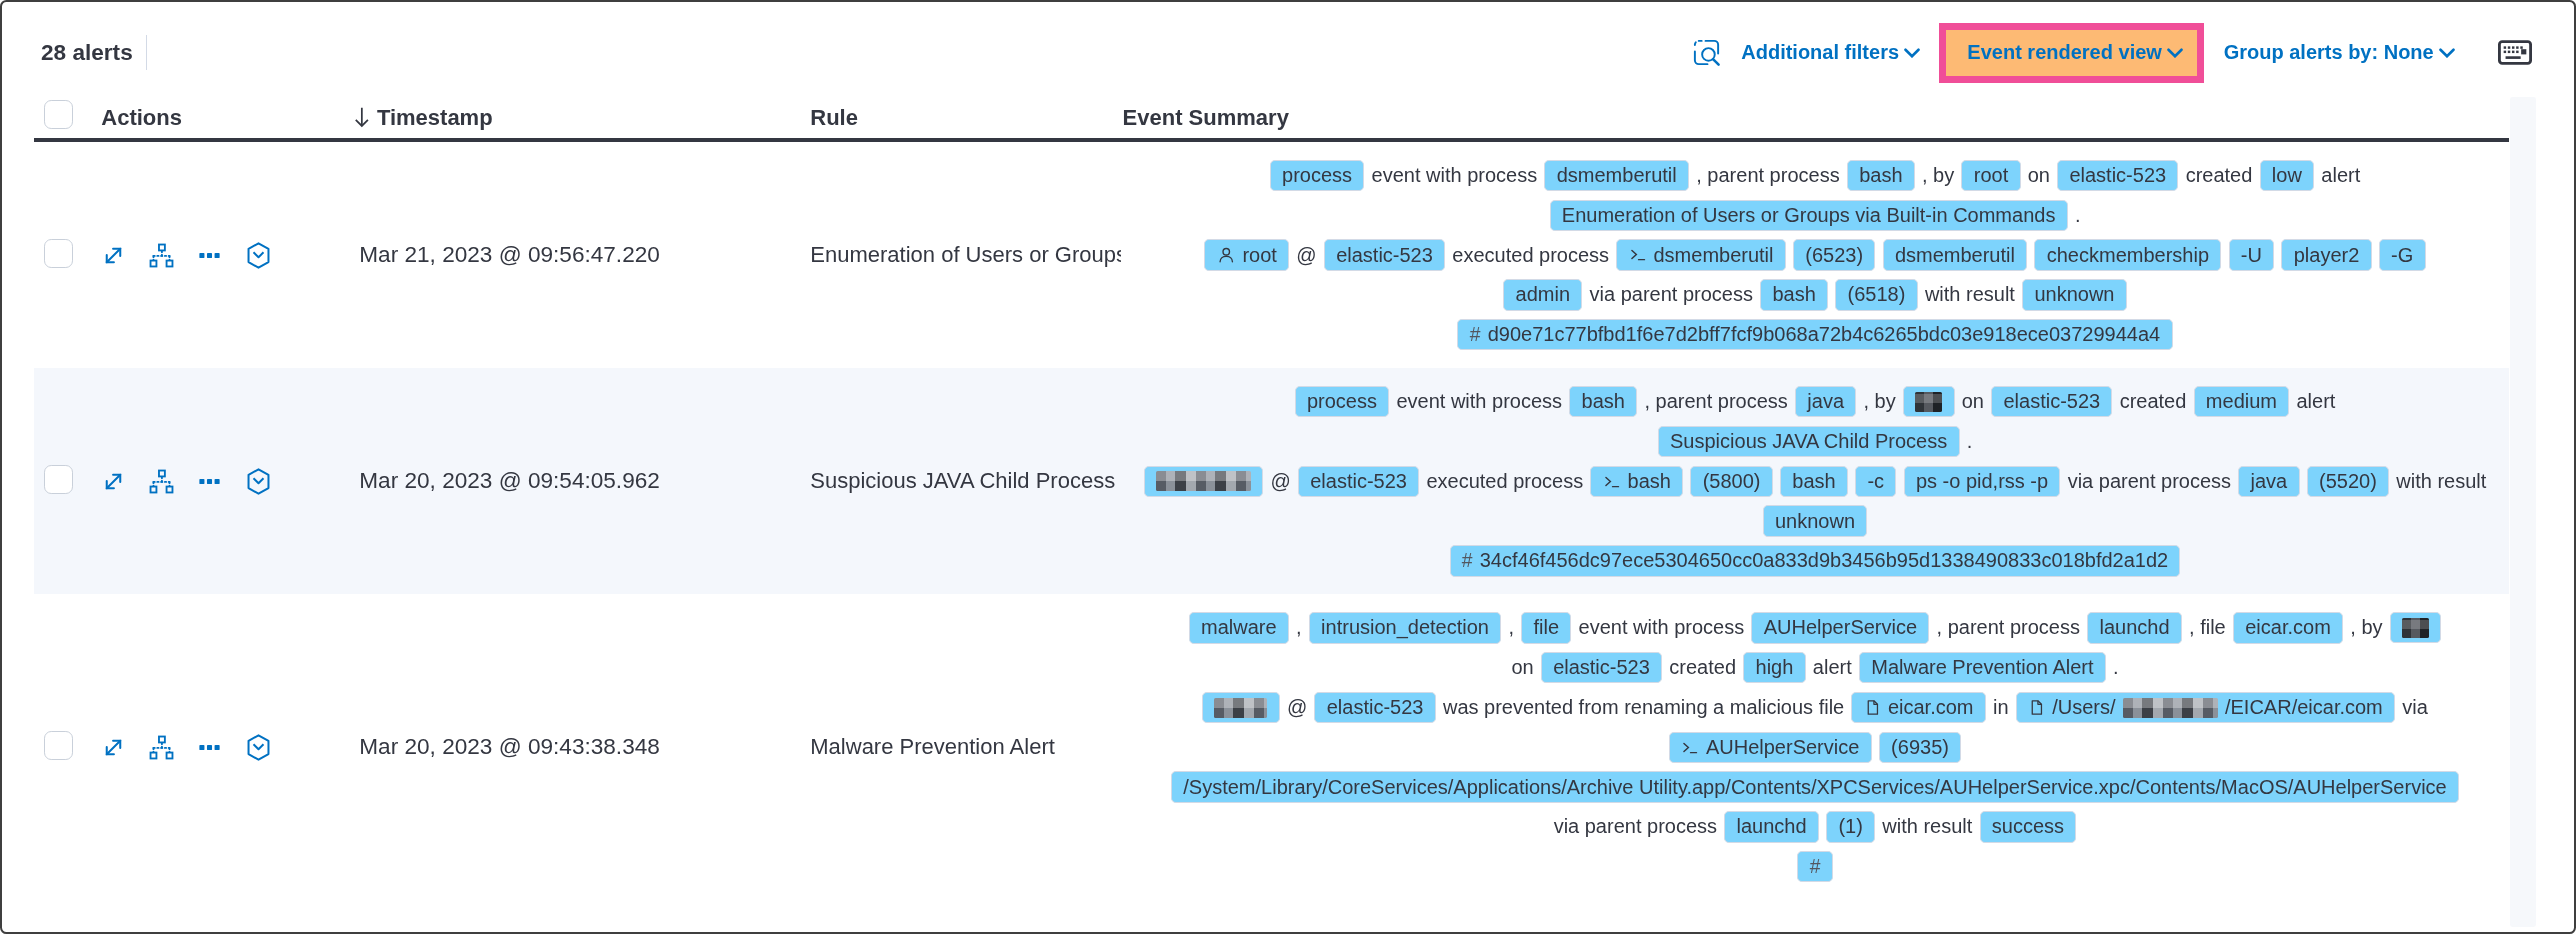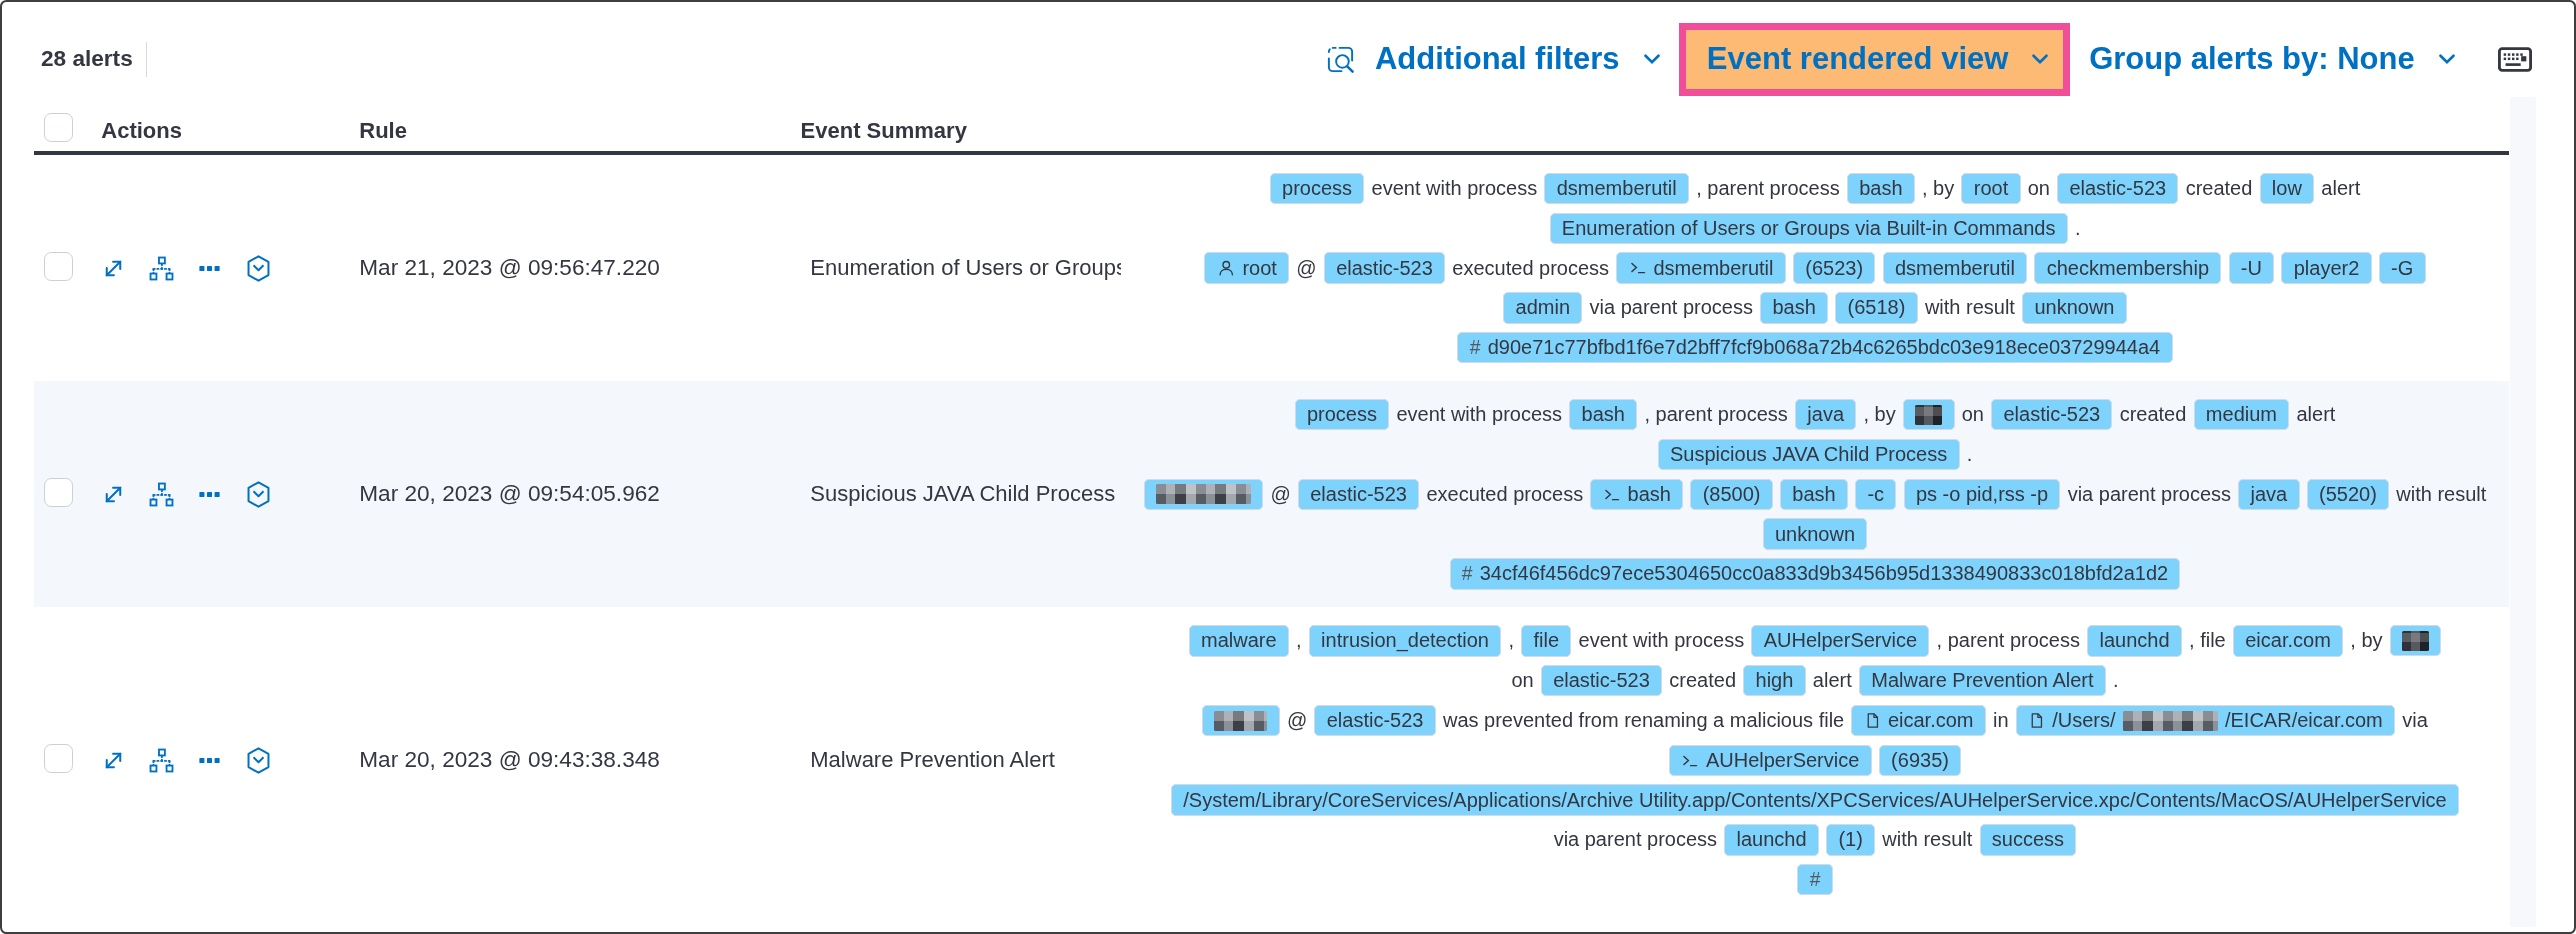--- a/index.html
+++ b/index.html
@@ -13,22 +13,22 @@
     font-family:"Liberation Sans",sans-serif;color:var(--dark);
     background:#fff;border:2.4px solid #3f3f3f;border-radius:6.4px;
   }
   
   .toolbar{display:flex;align-items:center;justify-content:space-between;
     padding:21px 42px 9.7px 39px;}
   .tb-left{display:flex;align-items:center;gap:13px;}
   .alerts-count{font-size:22.6px;font-weight:700;white-space:nowrap;}
   .vdivider{width:1.6px;height:35px;background:var(--pill-border);}
   .tb-right{display:flex;align-items:center;gap:19.3px;}
-  .link-btn{display:flex;align-items:center;gap:24px;border:0;background:none;
-    color:var(--blue);font-family:inherit;font-size:31px;font-weight:700;
+  .link-btn{display:flex;align-items:center;gap:5px;border:0;background:none;
+    color:var(--blue);font-family:inherit;font-size:20px;font-weight:700;
     cursor:pointer;padding:0;white-space:nowrap;}
   .icon-btn{border:0;background:none;padding:0;cursor:pointer;display:flex;align-items:center;}
   .view-highlight{border:7.2px solid var(--pink);background:#fdba74;
     padding:11.3px 14.5px 11.3px 21px;display:flex;align-items:center;}
   .kbd-wrap{margin-left:24px;display:flex;align-items:center;}
   
   .grid{margin:4.8px 65px 0 32px;}
   .grid-header,.row{display:grid;grid-template-columns:56px 258px 451px 322px 1fr;align-items:center;}
   .grid-header{height:45px;border-bottom:4px solid #343741;font-weight:700;font-size:22px;}
   .hdr-cell{display:flex;align-items:center;gap:6.4px;padding-left:11.3px;white-space:nowrap;}
@@ -131,20 +131,29 @@
     </span>
   </div>
 </div>
 
 <div class="grid">
   <div class="grid-header">
     <div><span class="checkbox"></span></div>
     <div class="hdr-cell">
       <span>Actions</span>
     </div>
+    <div class="hdr-cell" style="padding-left:4.8px;cursor:pointer;">
+      <span class="pill-icon">
+        <svg viewBox="0 0 20 26" width="17.7" height="22.6" fill="none" stroke="#343741" stroke-width="2">
+            <path d="M10 2v20"></path>
+            <path d="M3 16l7 7 7-7"></path>
+          </svg>
+      </span>
+      <span>Timestamp</span>
+    </div>
     <div class="hdr-cell">
       <span>Rule</span>
     </div>
     <div class="hdr-cell hdr-summary">
       <span>Event Summary</span>
     </div>
   </div>
   <div>
   <div class="row">
     <div><span class="checkbox"></span></div>
@@ -382,21 +391,21 @@
             <span class="pill">
               <span class="pill-icon">
                 <svg viewBox="0 0 24 24" width="17.7" height="17.7" fill="none" stroke="#343741" stroke-width="2" stroke-linecap="round">
                   <path d="M4 6l6 5.5L4 17"></path>
                   <path d="M13 18.5h8"></path>
                 </svg>
               </span>
               <span>bash</span>
             </span>
             <span class="pill">
-              <span>(8500)</span>
+              <span>(5800)</span>
             </span>
             <span class="pill">
               <span>bash</span>
             </span>
             <span class="pill">
               <span>-c</span>
             </span>
             <span class="pill">
               <span>ps -o pid,rss -p</span>
             </span>

